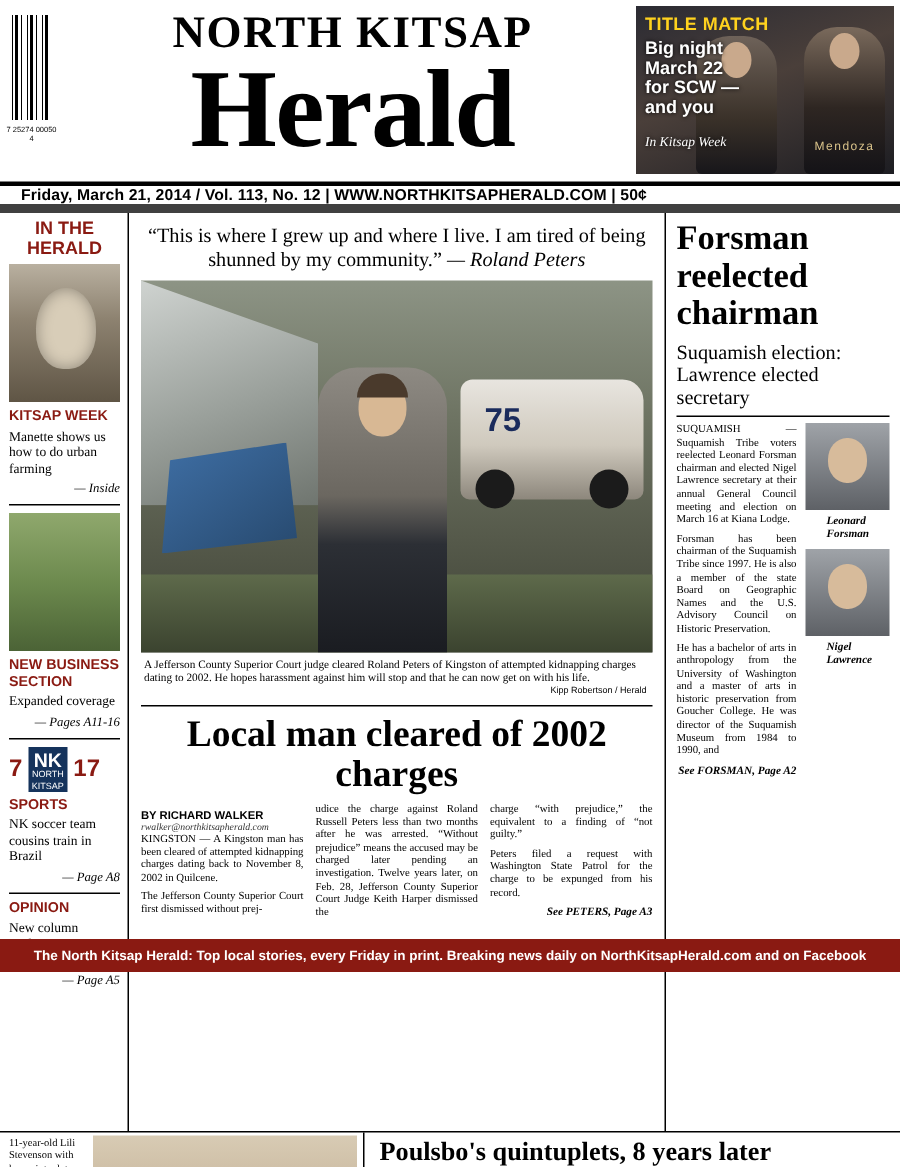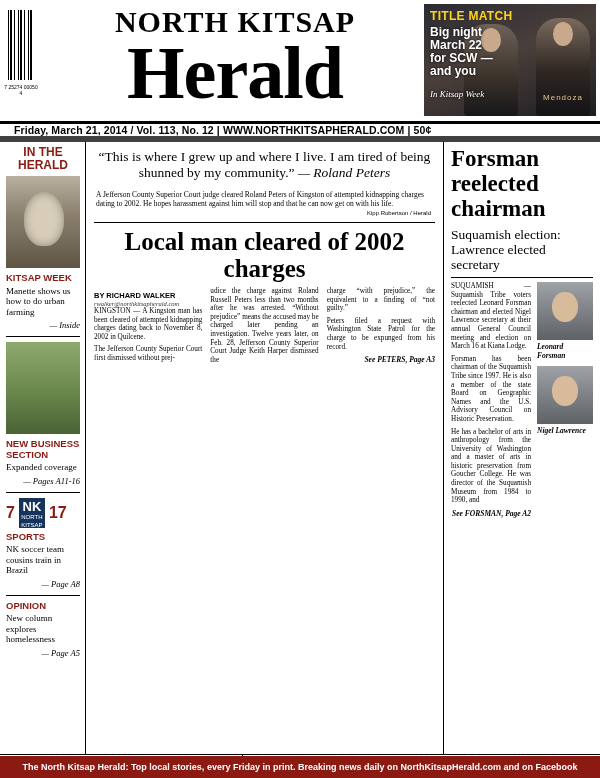--- a/index.html
+++ b/index.html
@@ -5,21 +5,21 @@
   * { box-sizing: border-box; }
   body {
     margin: 0;
     width: 600px;
     height: 778px;
     background: #ffffff;
     font-family: "Liberation Serif", serif;
     color: #000;
     overflow: hidden;
   }
-  .page { position: relative; width: 600px; height: 778px; }
+  .page { position: relative; width: 600px; height: 648px; }
 
   
   .masthead { position: relative; height: 122px; border-bottom: 1px solid #000; }
   .barcode {
     position: absolute; left: 8px; top: 10px; width: 26px; height: 70px;
     background: repeating-linear-gradient(90deg,#000 0 1px,#fff 1px 2px,#000 2px 4px,#fff 4px 6px,#000 6px 7px,#fff 7px 10px);
   }
   .barcode-num { position:absolute; left:4px; top:84px; width:34px; font-size:5px; text-align:center; font-family:"Liberation Sans",sans-serif;}
   .title-block { position: absolute; left: 60px; top: 6px; width: 350px; text-align: center; }
   .title-north {
@@ -208,21 +208,21 @@
     margin: 0 0 4px; text-align: justify;
   }
   .mug { width: 56px; }
   .mug-photo { width: 56px; height: 58px; background: linear-gradient(180deg,#9fa3a8 0%,#5e6166 100%); position: relative; }
   .mug-photo:after {
     content:""; position:absolute; left:50%; top:10px; transform:translateX(-50%);
     width:26px; height:30px; border-radius:48%; background:#d7bb9b;
   }
   .mug-cap {
     font-family: "Liberation Serif", serif; font-weight: bold; font-style: italic;
-    font-size: 7.5px; line-height: 9px; padding-top: 2px; text-align: left;
+    font-size: 7.5px; line-height: 9px; padding-top: 2px; text-align: left; margin-left: 14px;
   }
 
   
   .bottom { position: relative; display: flex; height: 122px; border-top: 1px solid #000; }
   .bot-cap {
     width: 62px; padding: 3px 4px 0 6px;
     font-family: "Liberation Serif", serif; font-size: 7px; line-height: 8.4px;
   }
   .bot-photo {
     width: 176px; height: 118px; margin-top: 2px; position: relative; overflow:hidden;
@@ -313,20 +313,34 @@
       <div class="rail-text">New column explores homelessness</div>
       <div class="rail-page">— Page A5</div>
     </div>
 
     <div class="center">
       <div class="pullquote">
         <span>“This is where I grew up and where I live. I am tired of being shunned by my community.”</span>
         <span class="attrib">— Roland Peters</span>
       </div>
 
+      <div class="main-photo">
+        <div class="mp-house"></div>
+        <div class="mp-tarp"></div>
+        <div class="mp-car">
+          <span class="num">75</span>
+          <span class="wheel w1"></span>
+            <span class="wheel w2"></span>
+        </div>
+        <div class="mp-ground"></div>
+        <div class="mp-man">
+          <span class="head"></span>
+            <span class="hair"></span>
+        </div>
+      </div>
       <div class="photo-caption">
         <span>A Jefferson County Superior Court judge cleared Roland Peters of Kingston of attempted kidnapping charges dating to 2002. He hopes harassment against him will stop and that he can now get on with his life.</span>
         <span class="photo-credit" style="display:block">Kipp Robertson / Herald</span>
       </div>
 
       <div class="headline">Local man cleared of 2002 charges</div>
 
       <div class="cols3">
         <div class="col">
           <div class="byline">BY RICHARD WALKER</div>

